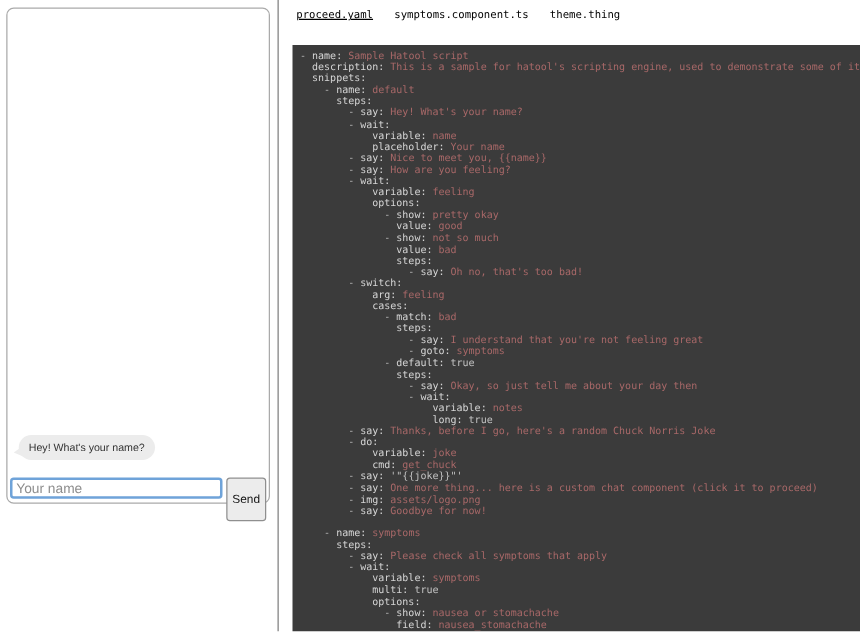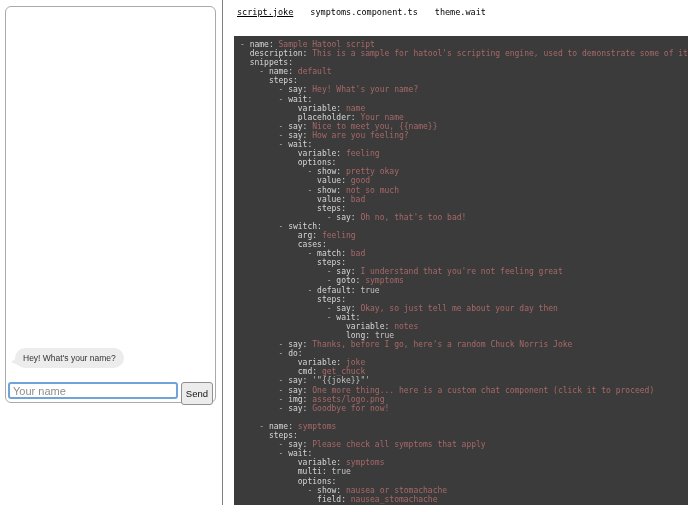--- a/index.html
+++ b/index.html
@@ -32,21 +32,21 @@
     display:flex; align-items:stretch; gap:3px; height:17px;
   }
   .chat-input {
     flex:1; min-width:0; height:17px;
     border:2px solid #6fa3d9; border-radius:3px;
     font-family:"Liberation Sans", sans-serif;
     font-size:11px; padding:0 3px; color:#444; outline:none;
   }
   .chat-input::placeholder { color:#8e8e8e; opacity:1; }
   .send-button {
-    height:23px; padding:0 4px;
+    height:35px; padding:0 4px;
     background:#ececec; border:1px solid #8f8f8f; border-radius:3px;
     font-family:"Liberation Sans", sans-serif;
     font-size:9.5px; color:#111; line-height:1; cursor:pointer;
   }
 
   
   .panel-divider {
     position:absolute; left:222px; top:0; width:1px; height:505px;
     background:#808080;
   }
@@ -83,20 +83,20 @@
     <div class="chat-bubble">Hey! What's your name?</div>
     <div class="input-row">
       <input class="chat-input" type="text" placeholder="Your name" style="">
       <button class="send-button">Send</button>
     </div>
   </div>
 
   <div class="panel-divider"></div>
 
   <div class="tabs">
-    <a class="tab active">script.joke</a>
+    <a class="tab active">proceed.yaml</a>
     <a class="tab">symptoms.component.ts</a>
-    <a class="tab">theme.wait</a>
+    <a class="tab">theme.thing</a>
   </div>
 
   <div class="code-block"><div class="code-line"><span class="tok-p">- </span><span class="tok-k">name:</span><span class="tok-v"> Sample Hatool script</span></div><div class="code-line"><span class="tok-p">  </span><span class="tok-k">description:</span><span class="tok-v"> This is a sample for hatool's scripting engine, used to demonstrate some of its capabilities</span></div><div class="code-line"><span class="tok-p">  </span><span class="tok-k">snippets:</span></div><div class="code-line"><span class="tok-p">    - </span><span class="tok-k">name:</span><span class="tok-v"> default</span></div><div class="code-line"><span class="tok-p">      </span><span class="tok-k">steps:</span></div><div class="code-line"><span class="tok-p">        - </span><span class="tok-k">say:</span><span class="tok-v"> Hey! What's your name?</span></div><div class="code-line"><span class="tok-p">        - </span><span class="tok-k">wait:</span></div><div class="code-line"><span class="tok-p">            </span><span class="tok-k">variable:</span><span class="tok-v"> name</span></div><div class="code-line"><span class="tok-p">            </span><span class="tok-k">placeholder:</span><span class="tok-v"> Your name</span></div><div class="code-line"><span class="tok-p">        - </span><span class="tok-k">say:</span><span class="tok-v"> Nice to meet you, {{name}}</span></div><div class="code-line"><span class="tok-p">        - </span><span class="tok-k">say:</span><span class="tok-v"> How are you feeling?</span></div><div class="code-line"><span class="tok-p">        - </span><span class="tok-k">wait:</span></div><div class="code-line"><span class="tok-p">            </span><span class="tok-k">variable:</span><span class="tok-v"> feeling</span></div><div class="code-line"><span class="tok-p">            </span><span class="tok-k">options:</span></div><div class="code-line"><span class="tok-p">              - </span><span class="tok-k">show:</span><span class="tok-v"> pretty okay</span></div><div class="code-line"><span class="tok-p">                </span><span class="tok-k">value:</span><span class="tok-v"> good</span></div><div class="code-line"><span class="tok-p">              - </span><span class="tok-k">show:</span><span class="tok-v"> not so much</span></div><div class="code-line"><span class="tok-p">                </span><span class="tok-k">value:</span><span class="tok-v"> bad</span></div><div class="code-line"><span class="tok-p">                </span><span class="tok-k">steps:</span></div><div class="code-line"><span class="tok-p">                  - </span><span class="tok-k">say:</span><span class="tok-v"> Oh no, that's too bad!</span></div><div class="code-line"><span class="tok-p">        - </span><span class="tok-k">switch:</span></div><div class="code-line"><span class="tok-p">            </span><span class="tok-k">arg:</span><span class="tok-v"> feeling</span></div><div class="code-line"><span class="tok-p">            </span><span class="tok-k">cases:</span></div><div class="code-line"><span class="tok-p">              - </span><span class="tok-k">match:</span><span class="tok-v"> bad</span></div><div class="code-line"><span class="tok-p">                </span><span class="tok-k">steps:</span></div><div class="code-line"><span class="tok-p">                  - </span><span class="tok-k">say:</span><span class="tok-v"> I understand that you're not feeling great</span></div><div class="code-line"><span class="tok-p">                  - </span><span class="tok-k">goto:</span><span class="tok-v"> symptoms</span></div><div class="code-line"><span class="tok-p">              - </span><span class="tok-k">default:</span><span class="tok-l"> true</span></div><div class="code-line"><span class="tok-p">                </span><span class="tok-k">steps:</span></div><div class="code-line"><span class="tok-p">                  - </span><span class="tok-k">say:</span><span class="tok-v"> Okay, so just tell me about your day then</span></div><div class="code-line"><span class="tok-p">                  - </span><span class="tok-k">wait:</span></div><div class="code-line"><span class="tok-p">                      </span><span class="tok-k">variable:</span><span class="tok-v"> notes</span></div><div class="code-line"><span class="tok-p">                      </span><span class="tok-k">long:</span><span class="tok-l"> true</span></div><div class="code-line"><span class="tok-p">        - </span><span class="tok-k">say:</span><span class="tok-v"> Thanks, before I go, here's a random Chuck Norris Joke</span></div><div class="code-line"><span class="tok-p">        - </span><span class="tok-k">do:</span></div><div class="code-line"><span class="tok-p">            </span><span class="tok-k">variable:</span><span class="tok-v"> joke</span></div><div class="code-line"><span class="tok-p">            </span><span class="tok-k">cmd:</span><span class="tok-v"> get_chuck</span></div><div class="code-line"><span class="tok-p">        - </span><span class="tok-k">say:</span><span class="tok-l"> '"{{joke}}"'</span></div><div class="code-line"><span class="tok-p">        - </span><span class="tok-k">say:</span><span class="tok-v"> One more thing... here is a custom chat component (click it to proceed)</span></div><div class="code-line"><span class="tok-p">        - </span><span class="tok-k">img:</span><span class="tok-v"> assets/logo.png</span></div><div class="code-line"><span class="tok-p">        - </span><span class="tok-k">say:</span><span class="tok-v"> Goodbye for now!</span></div><div class="code-line"><span class="tok-p"></span></div><div class="code-line"><span class="tok-p">    - </span><span class="tok-k">name:</span><span class="tok-v"> symptoms</span></div><div class="code-line"><span class="tok-p">      </span><span class="tok-k">steps:</span></div><div class="code-line"><span class="tok-p">        - </span><span class="tok-k">say:</span><span class="tok-v"> Please check all symptoms that apply</span></div><div class="code-line"><span class="tok-p">        - </span><span class="tok-k">wait:</span></div><div class="code-line"><span class="tok-p">            </span><span class="tok-k">variable:</span><span class="tok-v"> symptoms</span></div><div class="code-line"><span class="tok-p">            </span><span class="tok-k">multi:</span><span class="tok-l"> true</span></div><div class="code-line"><span class="tok-p">            </span><span class="tok-k">options:</span></div><div class="code-line"><span class="tok-p">              - </span><span class="tok-k">show:</span><span class="tok-v"> nausea or stomachache</span></div><div class="code-line"><span class="tok-p">                </span><span class="tok-k">field:</span><span class="tok-v"> nausea_stomachache</span></div></div>
 
 </div>
 
 </body></html>

